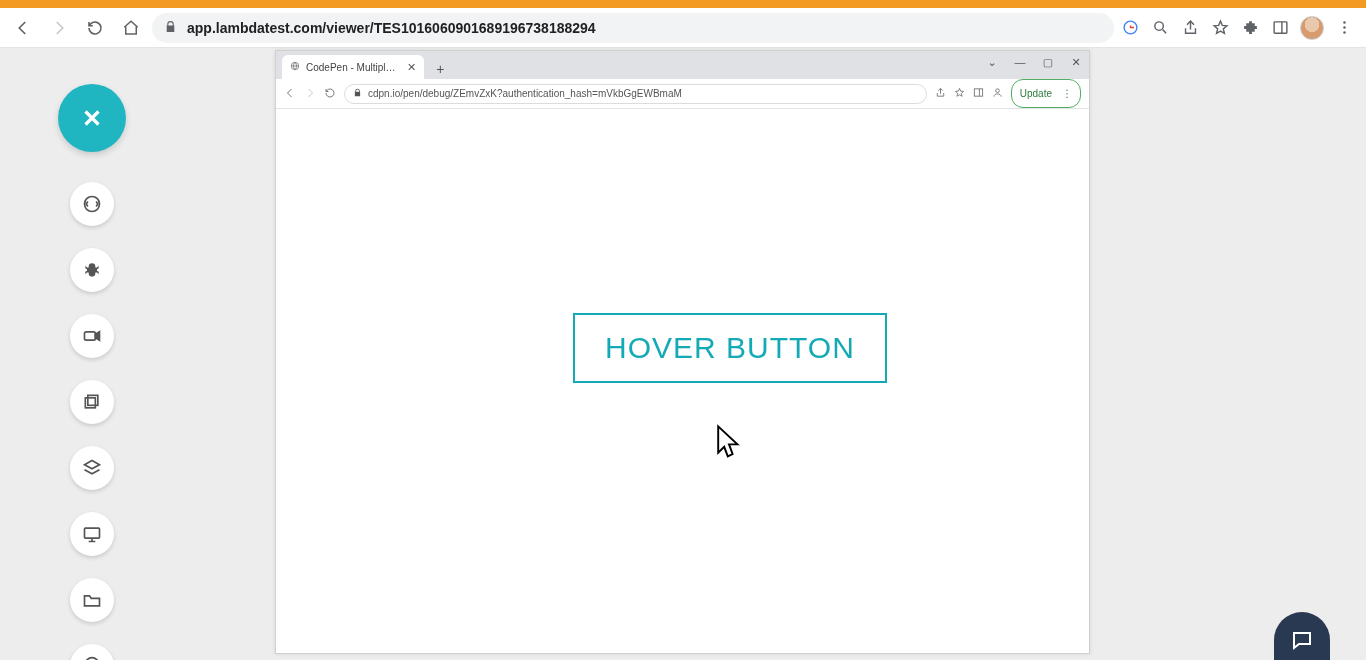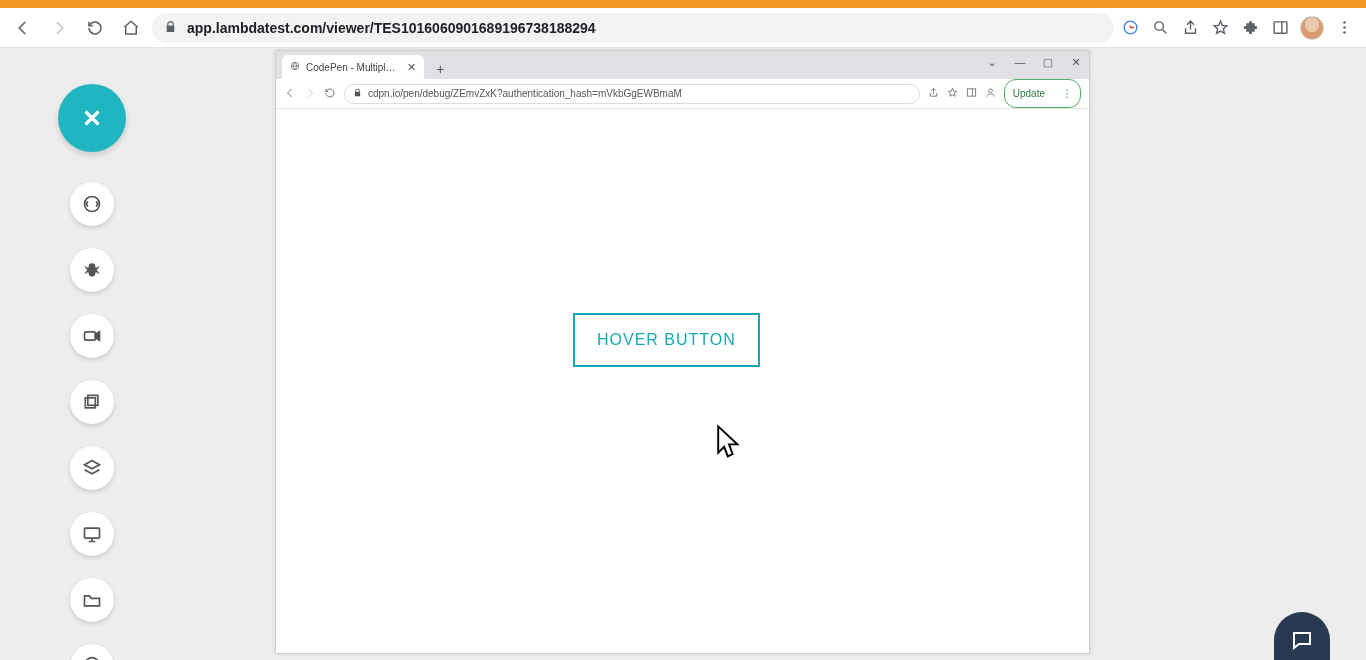--- a/index.html
+++ b/index.html
@@ -145,36 +145,36 @@
 .inner-omnibox{
   flex:1;height:20px;border:1px solid #dcdcdc;border-radius:12px;
   display:flex;align-items:center;padding:0 8px;gap:6px;
   font-size:10px;color:#555;
 }
 .inner-omnibox-text{flex:1;white-space:nowrap;overflow:hidden;}
 .inner-right{display:flex;align-items:center;gap:8px;color:#777;font-size:10px;}
 .update-btn{
   border:1px solid #4fae64;border-radius:12px;
   padding:8px 8px;color:#2d7a3d;font-size:10px;
-  display:flex;align-items:center;gap:17px;justify-content:flex-end;
+  display:flex;align-items:center;gap:10px;justify-content:flex-end;
 }
 
 .inner-page{
   flex:1;position:relative;background:#fff;
 }
 .hover-btn-wrap{
   position:absolute;left:297px;top:204px;
 }
 .hover-btn{
   position:relative;
-  padding:16px 22px;
+  padding:16px 30px;
   border:2px solid #14aab5;
   background:#fff;
   color:#14aab5;
-  font-size:16px;
+  font-size:30px;
   letter-spacing:1px;
   font-weight:500;
 }
 .hover-btn::after{
   content:"";
   position:absolute;
   left:10px;top:10px;
   right:-10px;bottom:-10px;
   background:#14aab5;
   z-index:-1;

